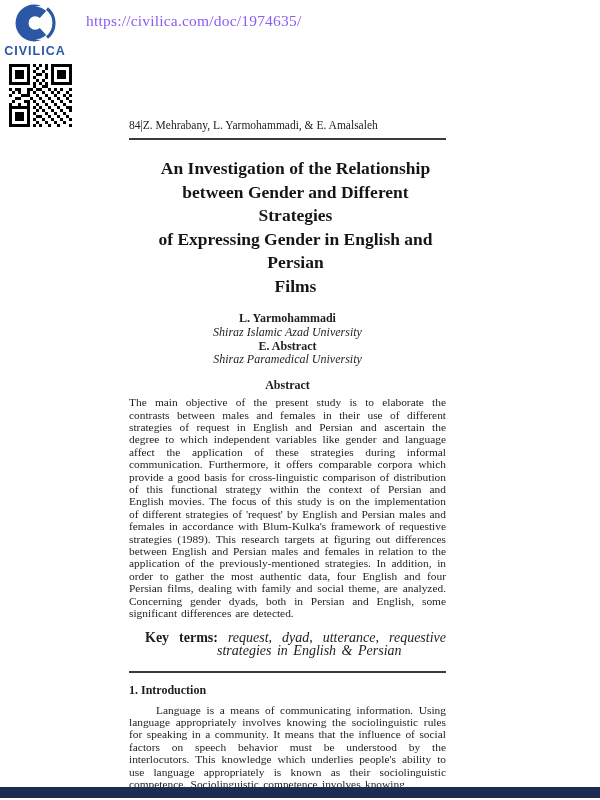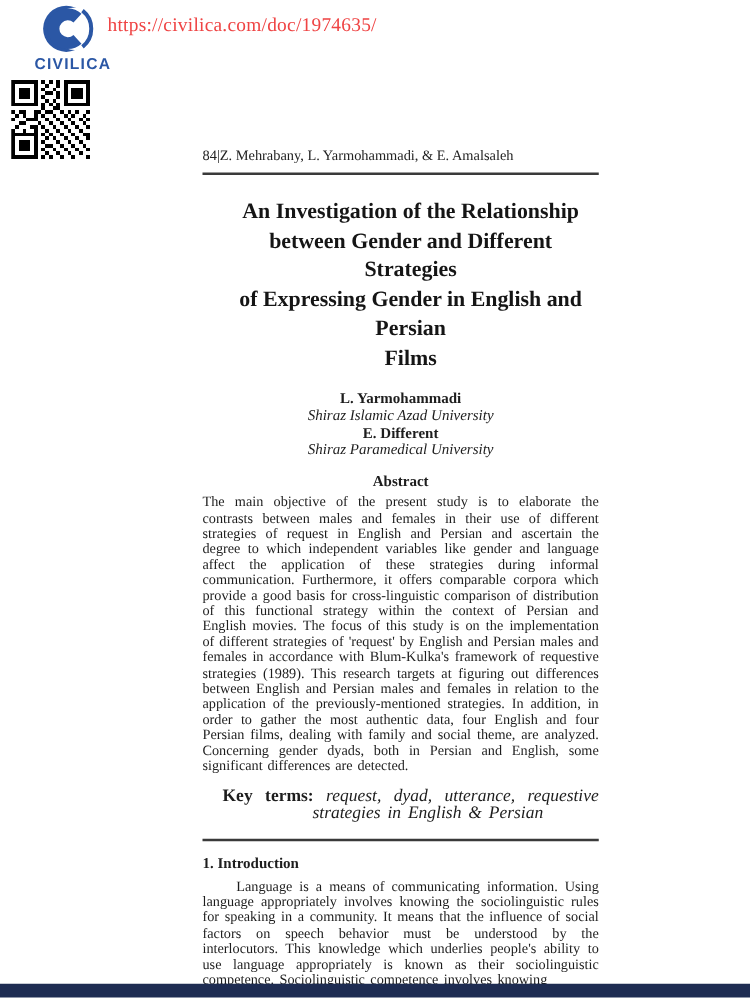--- a/index.html
+++ b/index.html
@@ -1,33 +1,33 @@
 <!DOCTYPE html>
 <html><head>
 <meta charset="utf-8">
 <style>
   html,body{margin:0;padding:0;}
   body{
     width:600px;height:800px;position:relative;background:#ffffff;overflow:hidden;
     font-family:"Liberation Serif", serif;color:#1d1d1d;
   }
   
-  .brand{position:absolute;left:19px;top:4px;width:70px;text-align:right;}
+  .brand{position:absolute;left:0;top:4px;width:70px;text-align:center;}
   .brand-mark{display:block;margin:0 auto;}
   .brand-name{
     font-family:"Liberation Sans", sans-serif;font-weight:bold;
     font-size:12.5px;letter-spacing:1px;color:#2b57a5;margin-top:0px;
   }
   .doc-url{
     position:absolute;left:86px;top:12px;
-    font-size:15.5px;color:#ef4444;letter-spacing:.2px;
+    font-size:15.5px;color:#8b5cf6;letter-spacing:.2px;
   }
   .qr{position:absolute;left:9px;top:63px;width:63px;height:65px;}
   
-  .doc{position:absolute;left:162px;top:119px;width:317px;}
+  .doc{position:absolute;left:129px;top:119px;width:317px;}
   .running-header{font-size:11.5px;color:#222;}
   .rule{border:none;border-top:2px solid #3a3a3a;height:0;margin:7px 0 0 0;}
   .paper-title{
     margin-top:17px;text-align:center;font-weight:bold;
     font-size:17.5px;line-height:23.5px;color:#151515;margin-left:16px;
   }
   .authors{margin-top:14px;text-align:center;font-size:12px;line-height:13.8px;}
   .author-name{font-weight:bold;}
   .author-affil{font-style:italic;}
   .abstract-heading{margin-top:11px;text-align:center;font-weight:bold;font-size:12px;}
@@ -95,21 +95,21 @@
   <div class="paper-title">
     <div>An Investigation of the Relationship</div>
     <div>between Gender and Different Strategies</div>
     <div>of Expressing Gender in English and Persian</div>
     <div>Films</div>
   </div>
 
   <div class="authors">
     <div class="author-name">L. Yarmohammadi</div>
     <div class="author-affil">Shiraz Islamic Azad University</div>
-    <div class="author-name">E. Different</div>
+    <div class="author-name">E. Abstract</div>
     <div class="author-affil">Shiraz Paramedical University</div>
   </div>
 
   <div class="abstract-heading">Abstract</div>
   <p class="abstract-body">The main objective of the present study is to elaborate the contrasts between males and females in their use of different strategies of request in English and Persian and ascertain the degree to which independent variables like gender and language affect the application of these strategies during informal communication. Furthermore, it offers comparable corpora which provide a good basis for cross-linguistic comparison of distribution of this functional strategy within the context of Persian and English movies. The focus of this study is on the implementation of different strategies of 'request' by English and Persian males and females in accordance with Blum-Kulka's framework of requestive strategies (1989). This research targets at figuring out differences between English and Persian males and females in relation to the application of the previously-mentioned strategies. In addition, in order to gather the most authentic data, four English and four Persian films, dealing with family and social theme, are analyzed. Concerning gender dyads, both in Persian and English, some significant differences are detected.</p>
 
   <p class="keyterms"><span class="keyterms-label">Key terms:</span>&nbsp;<span class="keyterms-text">request, dyad, utterance, requestive strategies in English &amp; Persian</span></p>
 
   <hr class="rule2">
 

